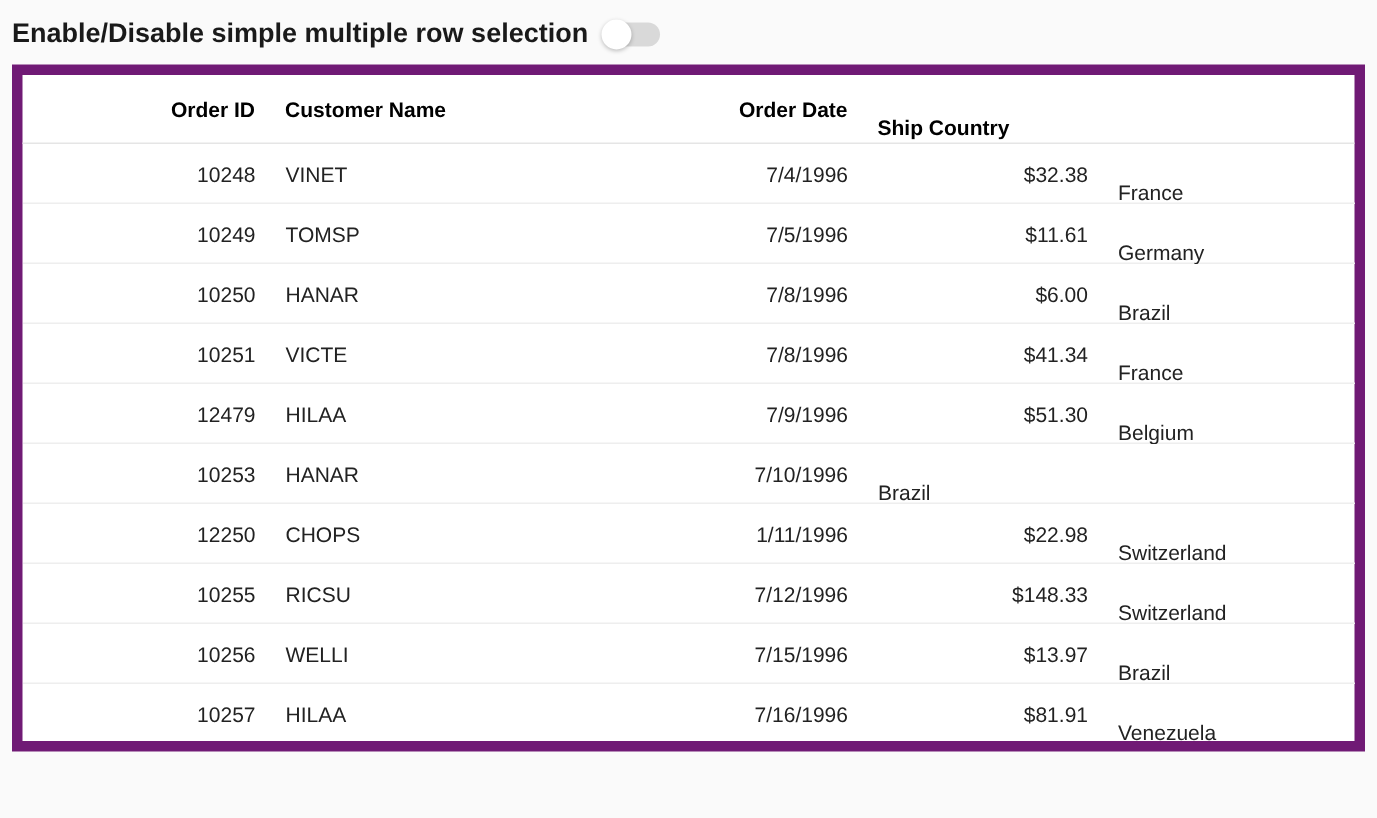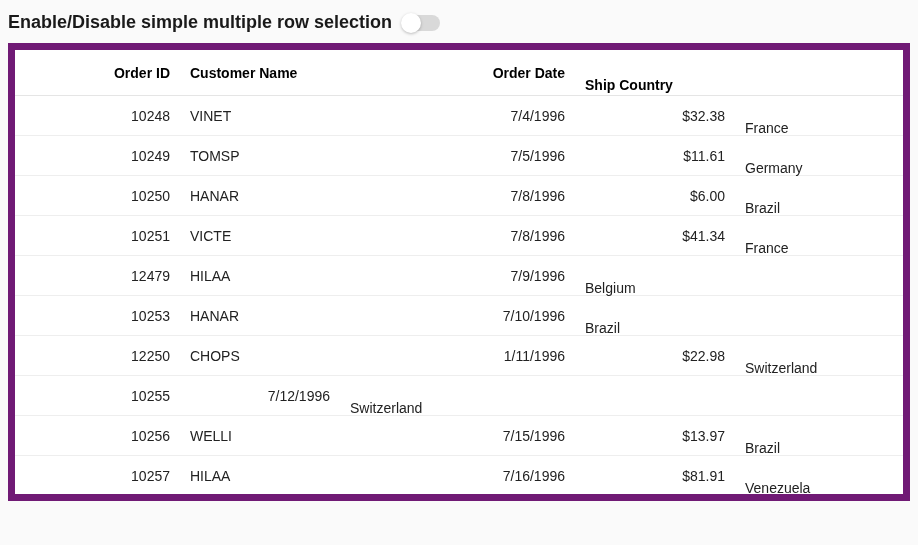--- a/index.html
+++ b/index.html
@@ -118,38 +118,41 @@
         <div class="col c-orderid">10251</div>
         <div class="col c-customer">VICTE</div>
         <div class="col c-date">7/8/1996</div>
         <div class="col c-freight">$41.34</div>
         <div class="col c-ship">France</div>
       </div>
       <div class="grid-row">
         <div class="col c-orderid">12479</div>
         <div class="col c-customer">HILAA</div>
         <div class="col c-date">7/9/1996</div>
+        <div class="col c-freight">$51.30</div>
         <div class="col c-ship">Belgium</div>
       </div>
       <div class="grid-row">
         <div class="col c-orderid">10253</div>
         <div class="col c-customer">HANAR</div>
         <div class="col c-date">7/10/1996</div>
         <div class="col c-ship">Brazil</div>
       </div>
       <div class="grid-row">
         <div class="col c-orderid">12250</div>
         <div class="col c-customer">CHOPS</div>
         <div class="col c-date">1/11/1996</div>
         <div class="col c-freight">$22.98</div>
         <div class="col c-ship">Switzerland</div>
       </div>
       <div class="grid-row">
         <div class="col c-orderid">10255</div>
+        <div class="col c-customer">RICSU</div>
         <div class="col c-date">7/12/1996</div>
+        <div class="col c-freight">$148.33</div>
         <div class="col c-ship">Switzerland</div>
       </div>
       <div class="grid-row">
         <div class="col c-orderid">10256</div>
         <div class="col c-customer">WELLI</div>
         <div class="col c-date">7/15/1996</div>
         <div class="col c-freight">$13.97</div>
         <div class="col c-ship">Brazil</div>
       </div>
       <div class="grid-row">

